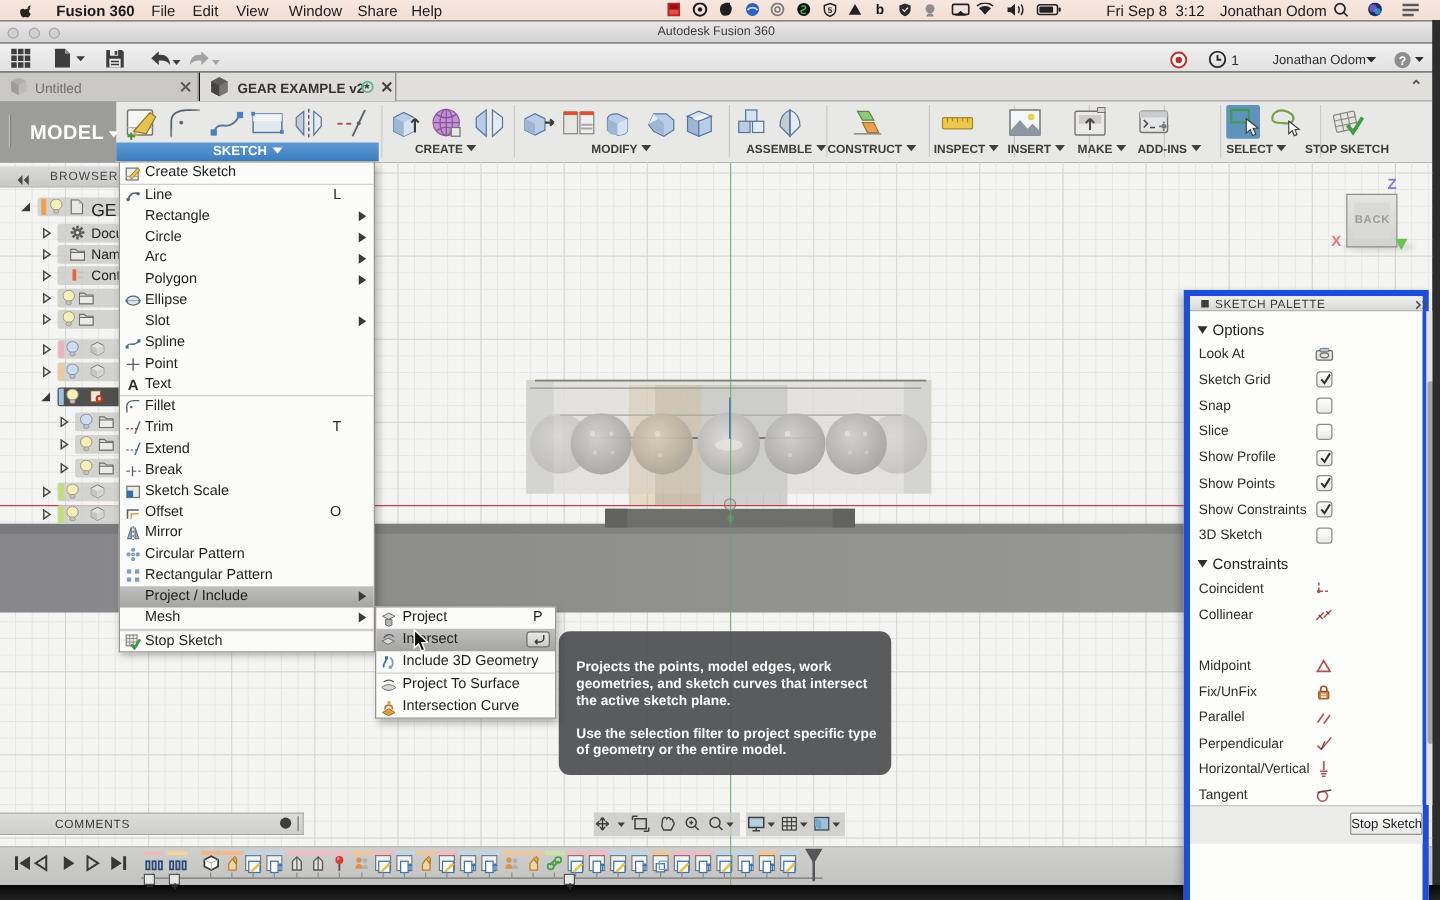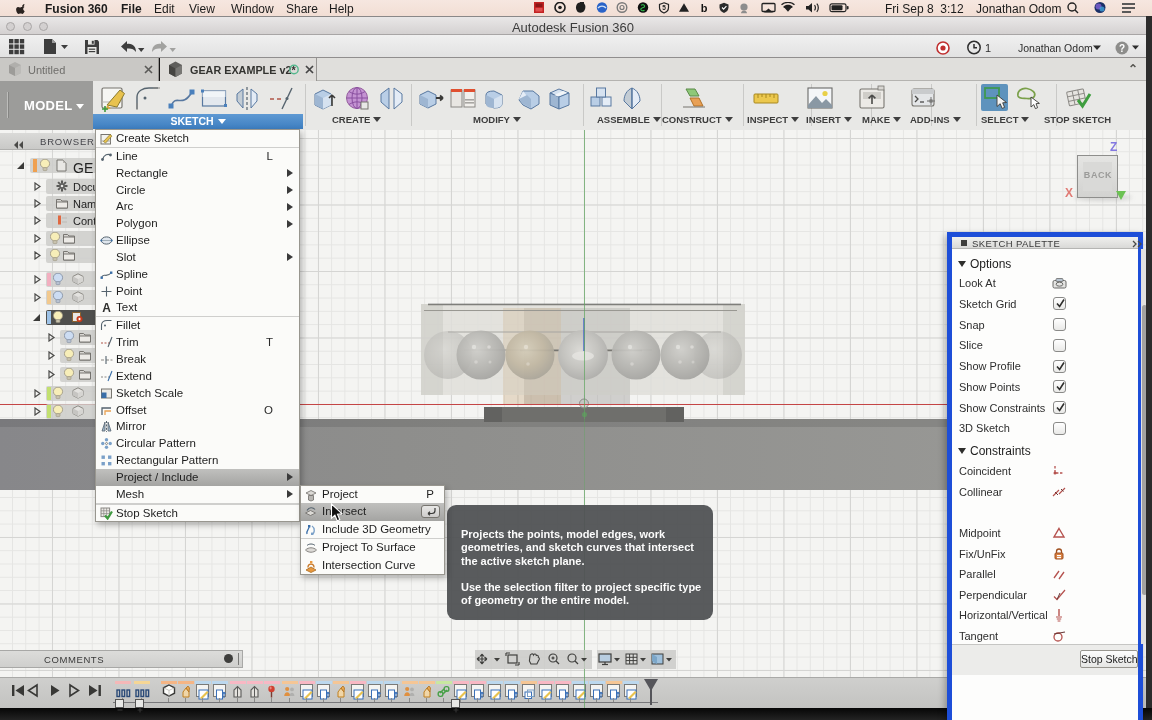--- a/index.html
+++ b/index.html
@@ -126,21 +126,21 @@
 <div class="ab" style="left:13px;top:32px;width:34px;height:14px;font-size:9px;font-weight:bold;color:#9b9b99;letter-spacing:.6px;text-align:center">BACK</div>
 <div class="ab" style="left:42px;top:2px;font-size:12px;font-weight:bold;color:#8378e0">Z</div>
 <div class="ab" style="left:-3px;top:48px;font-size:12px;font-weight:bold;color:#e07a74">X</div>
 <div class="ab" style="left:48px;top:53px;width:0;height:0;border-left:5px solid transparent;border-right:5px solid transparent;border-top:9px solid #6cc253"></div>
 </div>
 <div class="ab" id="macbar">
 <svg class="ab" style="left:16px;top:2.5px" width="12" height="12" viewBox="0 0 12 12">
         <path d="M8.4 1.1c-.6.1-1.3.5-1.7 1-.4.4-.7 1.1-.6 1.7.7 0 1.4-.4 1.8-.9S8.5 1.7 8.4 1.1zM6.2 4c-.9 0-1.8.5-2.3.5S2.7 4 2 4C1 4 .1 4.9.1 6.4c0 2.3 1.7 4.6 2.6 4.6.6 0 .8-.4 1.7-.4s1.1.4 1.8.4c.9 0 2.2-2 2.5-3-.1 0-1.5-.6-1.5-2.1 0-1.3 1.1-1.9 1.2-2C7.7 3.2 6.6 4 6.2 4z" fill="#2a2320"></path>
       </svg>
 <span style="left:45px;font-weight:bold">Fusion 360</span>
-<span style="left:121px;font-weight:bold">File</span>
+<span style="left:121px;font-weight:normal">File</span>
 <span style="left:154px;font-weight:normal">Edit</span>
 <span style="left:189px;font-weight:normal">View</span>
 <span style="left:231px;font-weight:normal">Window</span>
 <span style="left:286px;font-weight:normal">Share</span>
 <span style="left:329px;font-weight:normal">Help</span>
 <svg class="ab" style="left:530px;top:2px" width="320" height="12" viewBox="0 0 320 12">
 <rect x="4" y="0" width="10" height="11" fill="#c32222"></rect>
         <rect x="5.5" y="1.5" width="7" height="3.5" fill="#8c1616"></rect>
         <rect x="5.5" y="6" width="7" height="3.5" fill="#e05050"></rect>
 <circle cx="30" cy="5.5" r="5" fill="none" stroke="#1d1d1d" stroke-width="1.6"></circle>
@@ -182,21 +182,21 @@
         <circle cx="36" cy="7" r="2.5" fill="#3fa0d8" opacity=".8"></circle>
 <rect x="56" y="1" width="13" height="2" fill="#5a5a5a"></rect>
         <rect x="56" y="5" width="13" height="2" fill="#5a5a5a"></rect>
         <rect x="56" y="9" width="9" height="2" fill="#5a5a5a"></rect>
 </svg>
 </div>
 <div class="ab" id="titlebar"></div>
 <div class="ab tl" style="left:6px"></div>
 <div class="ab tl" style="left:22.5px"></div>
 <div class="ab tl" style="left:39px"></div>
-<div class="ab" style="left:0;top:20px;width:1146px;text-align:center;font-size:13px;color:#3c3c3c">Autodesk Fusion 360</div>
+<div class="ab" style="left:0;top:20px;width:1146px;text-align:center;font-size:10px;color:#3c3c3c">Autodesk Fusion 360</div>
 <div class="ab" id="toolbar"></div>
 <svg class="ab" style="left:0;top:35px;z-index:2" width="200" height="23" viewBox="0 0 200 23">
 <g fill="#3d3d3d">
 <rect x="9" y="4" width="4.4" height="4.4"></rect>
         <rect x="14.4" y="4" width="4.4" height="4.4"></rect>
         <rect x="19.8" y="4" width="4.4" height="4.4"></rect>
 <rect x="9" y="9.4" width="4.4" height="4.4"></rect>
         <rect x="14.4" y="9.4" width="4.4" height="4.4"></rect>
         <rect x="19.8" y="9.4" width="4.4" height="4.4"></rect>
 <rect x="9" y="14.8" width="4.4" height="4.4"></rect>
@@ -246,21 +246,21 @@
         <path d="M175.5 10.5l6.5-3.5v8.5l-6.5 3.5z" fill="#787774"></path>
       </g>
 <text x="190" y="16" font-size="10.8px" font-weight="bold" fill="#333330">GEAR EXAMPLE v2*</text>
 <circle cx="294" cy="11.5" r="4.2" fill="none" stroke="#56b88e" stroke-width="1.4"></circle>
 <path d="M306 8l7 7M313 8l-7 7" stroke="#454545" stroke-width="1.7"></path>
 </svg>
 <div class="ab" style="left:1128px;top:62px;font-size:12px;color:#55544f;font-weight:bold">⌃</div>
 <div class="ab" id="ribbon"></div>
 <div class="ab" style="left:0;top:81px;width:93px;height:49px;background:#9c9c9a"></div>
 <div class="ab" style="left:7px;top:92px;width:2px;height:26px;border-left:1.5px solid #bdbdbb;border-right:1.5px solid #858583"></div>
-<div class="ab" style="left:24px;top:98px;font-size:13px;font-weight:bold;color:#fff;letter-spacing:.3px">MODEL<span class="dnaw"></span></div>
+<div class="ab" style="left:24px;top:98px;font-size:16px;font-weight:bold;color:#fff;letter-spacing:.3px">MODEL<span class="dnaw"></span></div>
 <div class="ab" style="left:93px;top:114px;width:210px;height:15px;background:linear-gradient(#5e99d3,#3d7ec0);color:#fff;font-size:10.5px;font-weight:bold;text-align:center;line-height:15px">SKETCH<span class="dnaw" style="border-top-color:#fff"></span></div>
 <div class="ab rsep" style="left:305px"></div>
 <div class="ab rsep" style="left:411px"></div>
 <div class="ab rsep" style="left:583px"></div>
 <div class="ab rsep" style="left:661px"></div>
 <div class="ab rsep" style="left:743px"></div>
 <div class="ab rsep" style="left:811px"></div>
 <div class="ab rsep" style="left:871px"></div>
 <div class="ab rsep" style="left:931px"></div>
 <div class="ab rsep" style="left:976px"></div>
@@ -1011,31 +1011,31 @@
       <div class="mr">
         <span class="ic"><svg width="13" height="13">
             <path d="M1 7h2M4.5 7h2M8 7h2" stroke="#b05548" stroke-width="1.2"></path>
             <path d="M8 11L12 1" stroke="#55636e" stroke-width="1.1"></path>
           </svg></span>
         <span class="tx">Trim</span>
         <span class="sc">T</span>
       </div>
       <div class="mr">
         <span class="ic"><svg width="13" height="13">
+            <path d="M1 7h2M4.5 7h2M8 7h2" stroke="#8a8884" stroke-width="1.2"></path>
+            <path d="M8 11L12 1" stroke="#3a6ea8" stroke-width="1.1"></path>
+          </svg></span>
+        <span class="tx">Extend</span>
+      </div>
+      <div class="mr">
+        <span class="ic"><svg width="13" height="13">
             <path d="M1 7h3M6 7h3M10.5 7h2" stroke="#8a8884" stroke-width="1.2"></path>
             <path d="M6 3v8" stroke="#55636e" stroke-width="1.1"></path>
           </svg></span>
         <span class="tx">Break</span>
-      </div>
-      <div class="mr">
-        <span class="ic"><svg width="13" height="13">
-            <path d="M1 7h2M4.5 7h2M8 7h2" stroke="#8a8884" stroke-width="1.2"></path>
-            <path d="M8 11L12 1" stroke="#3a6ea8" stroke-width="1.1"></path>
-          </svg></span>
-        <span class="tx">Extend</span>
       </div>
       <div class="mr">
         <span class="ic"><svg width="13" height="13">
             <rect x="1.5" y="2" width="10" height="9" fill="#eceae6" stroke="#77756f"></rect>
             <rect x="1.5" y="5.5" width="5" height="5.5" fill="#3a6ea8"></rect>
           </svg></span>
         <span class="tx">Sketch Scale</span>
       </div>
       <div class="mr">
         <span class="ic"><svg width="13" height="13">

